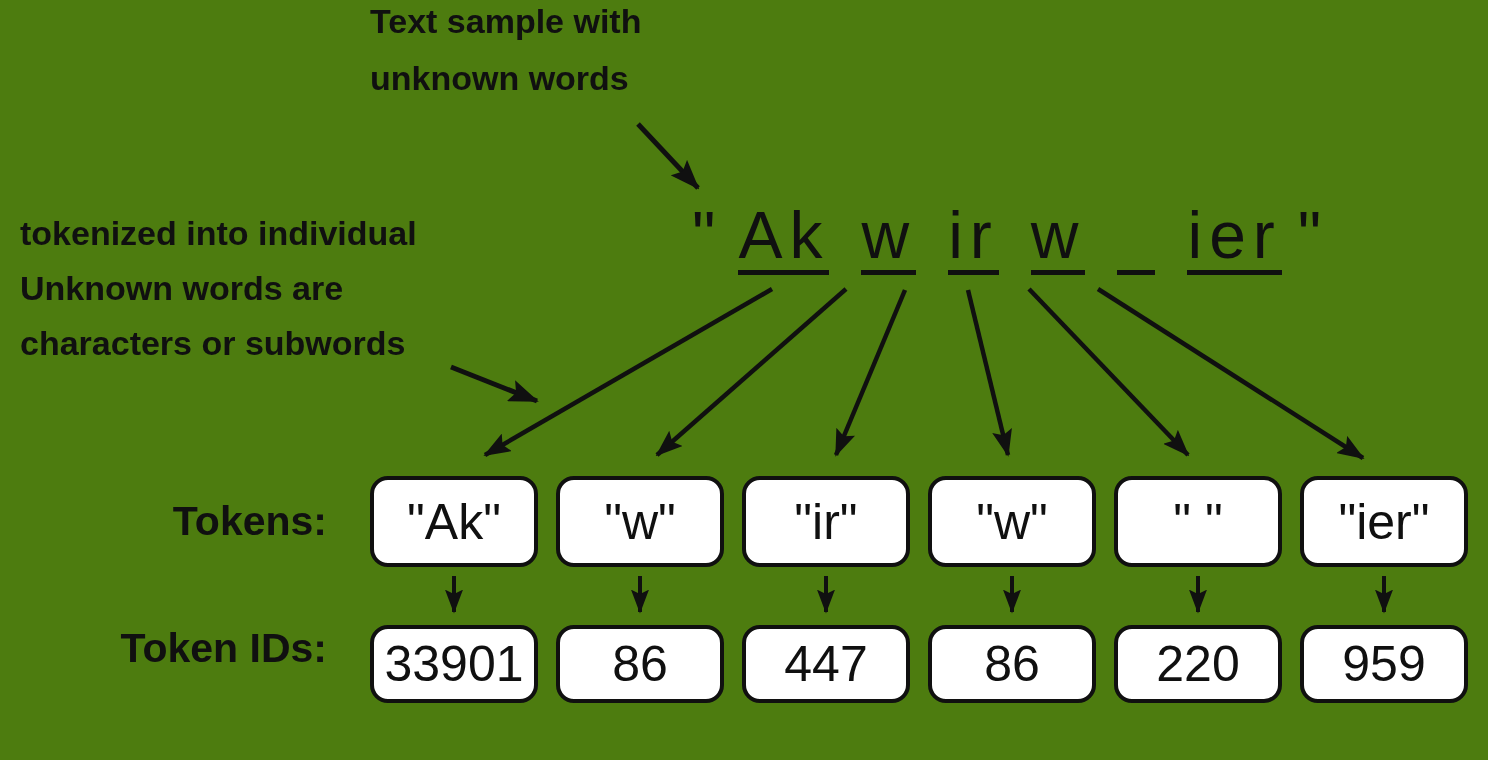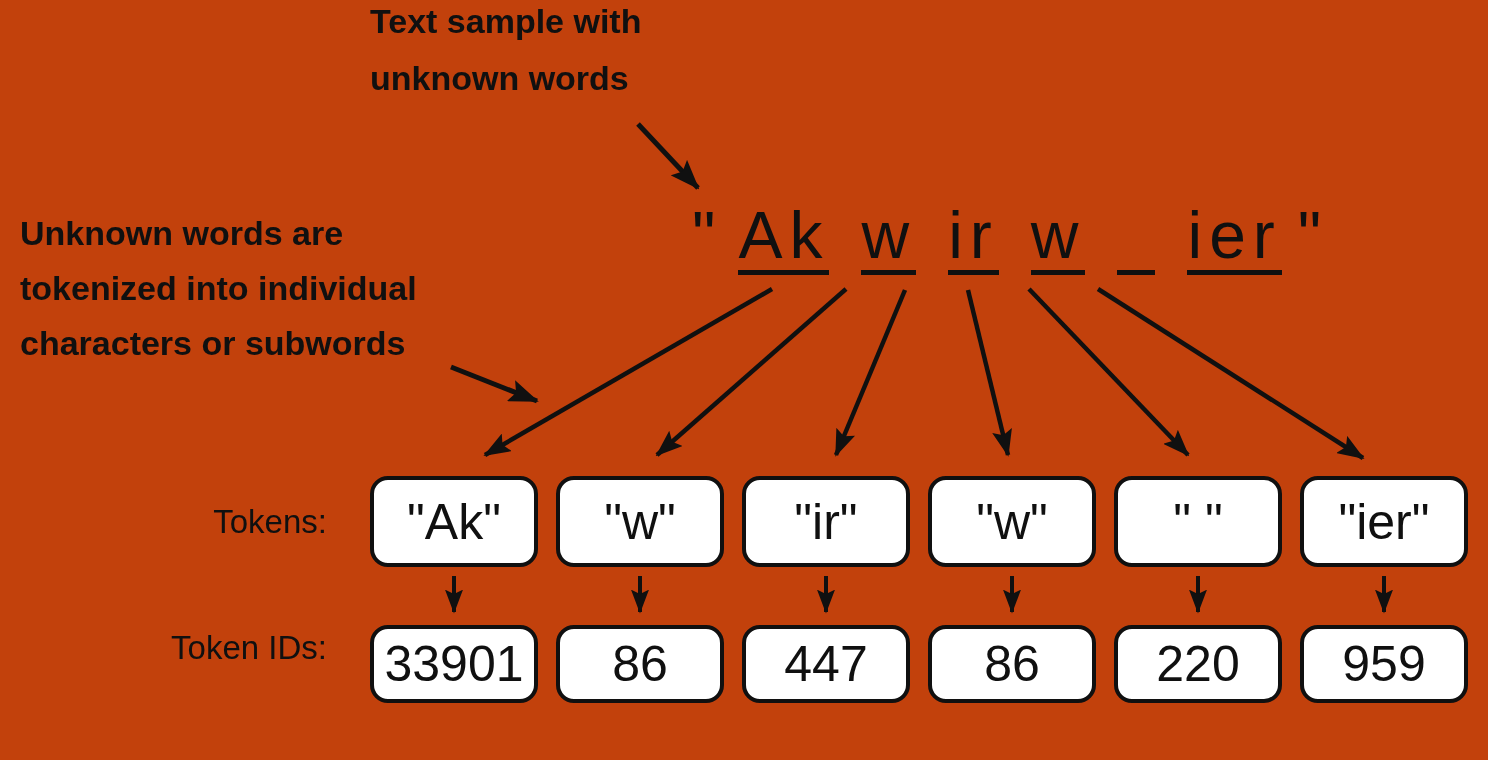--- a/index.html
+++ b/index.html
@@ -1,19 +1,19 @@
 <!DOCTYPE html>
 <html><head>
 <meta charset="utf-8">
 <style>
   html,body{margin:0;padding:0;background:#ffffff;}
   .canvas{
     position:relative;
     width:1488px;height:760px;
-    background:#c2410c;
+    background:#4d7c0f;
     color:#101010;
     font-family:"Liberation Sans",sans-serif;
     overflow:hidden;
   }
   
   .anno{
     position:absolute;
     font-weight:bold;
     font-size:34px;
     white-space:nowrap;
@@ -29,21 +29,21 @@
     letter-spacing:7px;
     color:#101010;
   }
   .sample span{display:inline-block;height:70px;line-height:70px;vertical-align:top;}
   .seg{border-bottom:5px solid #101010;margin:0 16px;}
   .seg-space{width:38px;}
   
   .row-label{
     position:absolute;left:60px;width:267px;
     display:flex;align-items:center;justify-content:flex-end;
-    font-weight:normal;font-size:33px;color:#101010;
+    font-weight:bold;font-size:41px;color:#101010;
     white-space:nowrap;
   }
   .label-tokens{top:476px;height:91px;}
   .label-ids{top:602px;height:92px;}
   
   .box{
     position:absolute;width:168px;
     box-sizing:border-box;
     border:4px solid #101010;border-radius:18px;
     background:#ffffff;
@@ -66,22 +66,22 @@
 <body>
 
 <div class="canvas">
 
   <div class="anno anno-top">
     <div>Text sample with</div>
     <div>unknown words</div>
   </div>
 
   <div class="anno anno-left">
+    <div>tokenized into individual</div>
     <div>Unknown words are</div>
-    <div>tokenized into individual</div>
     <div>characters or subwords</div>
   </div>
 
   <div class="sample">
     <span class="qm">"</span><span class="seg">Ak</span><span class="seg">w</span><span class="seg">ir</span><span class="seg">w</span><span class="seg seg-space"> </span><span class="seg">ier</span><span class="qm">"</span>
   </div>
 
   <div class="row-label label-tokens">Tokens:</div>
   <div class="row-label label-ids">Token IDs:</div>
 

